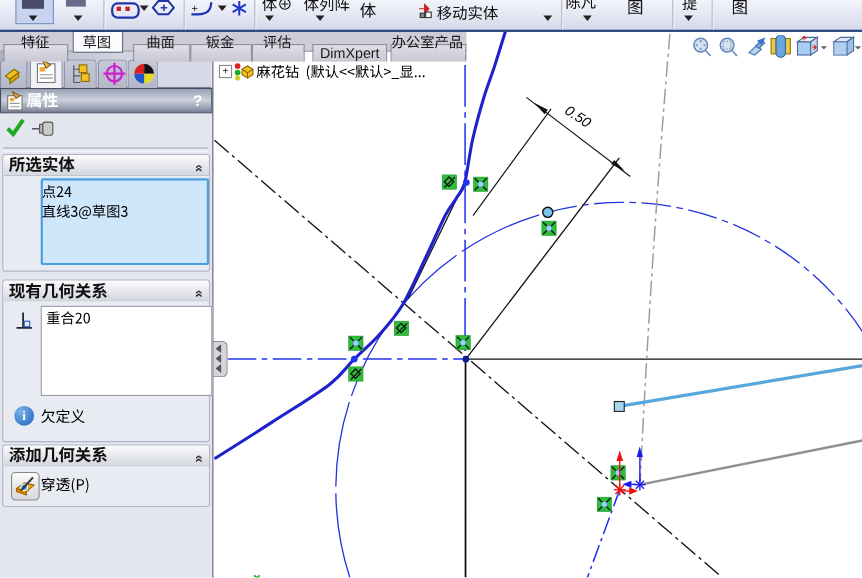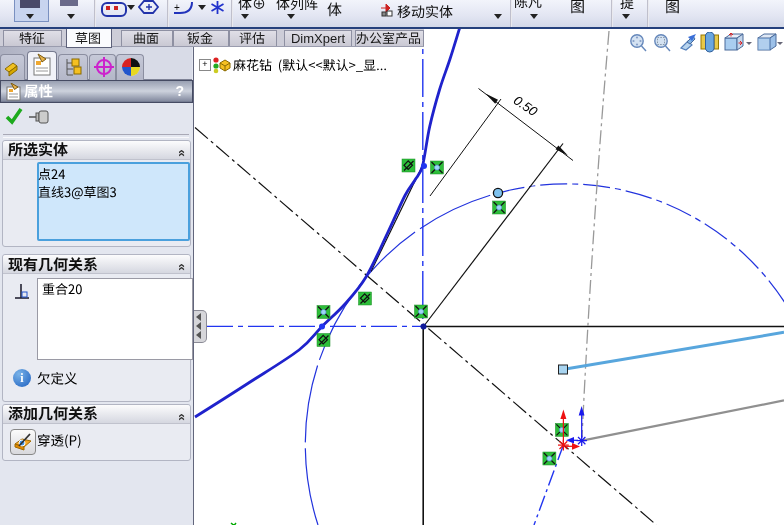--- a/index.html
+++ b/index.html
@@ -4,21 +4,21 @@
 <style>
 html,body{margin:0;padding:0;}
 body{width:784px;height:525px;overflow:hidden;position:relative;font-family:"Liberation Sans",sans-serif;background:#fff;}
 .abs{position:absolute;}
 
 #toolbar{z-index:7;left:0;top:0;width:784px;height:27px;background:linear-gradient(#f2f4fb,#e2e5f2 60%,#d3d8e8);border-bottom:2px solid #25407c;overflow:hidden;}
 .tbsep{position:absolute;top:0;width:2px;height:27px;background:linear-gradient(90deg,#aab,#fff);}
 .dn{position:absolute;width:0;height:0;border-left:4px solid transparent;border-right:4px solid transparent;border-top:5px solid #222;}
 
 #tabbar{left:0;top:28px;width:424px;height:18px;background:#cdcdd8;border-bottom:1px solid #9a9cae;z-index:6;}
-.tab{position:absolute;top:2px;height:15px;background:linear-gradient(#e0dfe7,#c9c8d3);border:1px solid #8e90a2;border-bottom:none;color:#1a1a1a;font-size:13px;text-align:center;line-height:16px;}
+.tab{position:absolute;top:12px;height:15px;background:linear-gradient(#e0dfe7,#c9c8d3);border:1px solid #8e90a2;border-bottom:none;color:#1a1a1a;font-size:13px;text-align:center;line-height:16px;}
 .tab.active{background:#fafbfe;border:1px solid #5d617a;top:0px;height:18px;font-weight:normal;}
 
 #panel{z-index:5;left:0;top:46px;width:193px;height:479px;background:#e3e6ef;border-right:1px solid #62667c;}
 #pmtabs{position:absolute;left:0;top:0;width:192px;height:33px;background:linear-gradient(90deg,#aeb1c2,#d8dbe7 70%);border-bottom:1px solid #7e8296;}
 .pmtab{position:absolute;top:8px;height:25px;width:30px;border:1px solid #8b8ea0;border-bottom:none;border-radius:4px 4px 0 0;background:linear-gradient(#c6c9d8,#b4b7c8);}
 .pmtab.act{background:#f1f2f8;top:5px;height:28px;border-color:#777b90;}
 #pmtitle{position:absolute;left:0;top:34px;width:191px;height:21px;background:linear-gradient(#99a0b2,#cdd2dd 48%,#848ba0 95%,#6a7188);border:1px solid #454b63;color:#fff;font-weight:bold;font-size:14px;line-height:21px;}
 #pmbtns{position:absolute;left:0;top:57px;width:192px;height:30px;}
 .groove{position:absolute;left:3px;width:186px;height:2px;border-top:1px solid #a9a9b6;border-bottom:1px solid #f8f8fb;}
 .group{position:absolute;left:2px;width:187px;background:#e9ebf2;border:1px solid #b2b5c3;border-radius:3px;}

